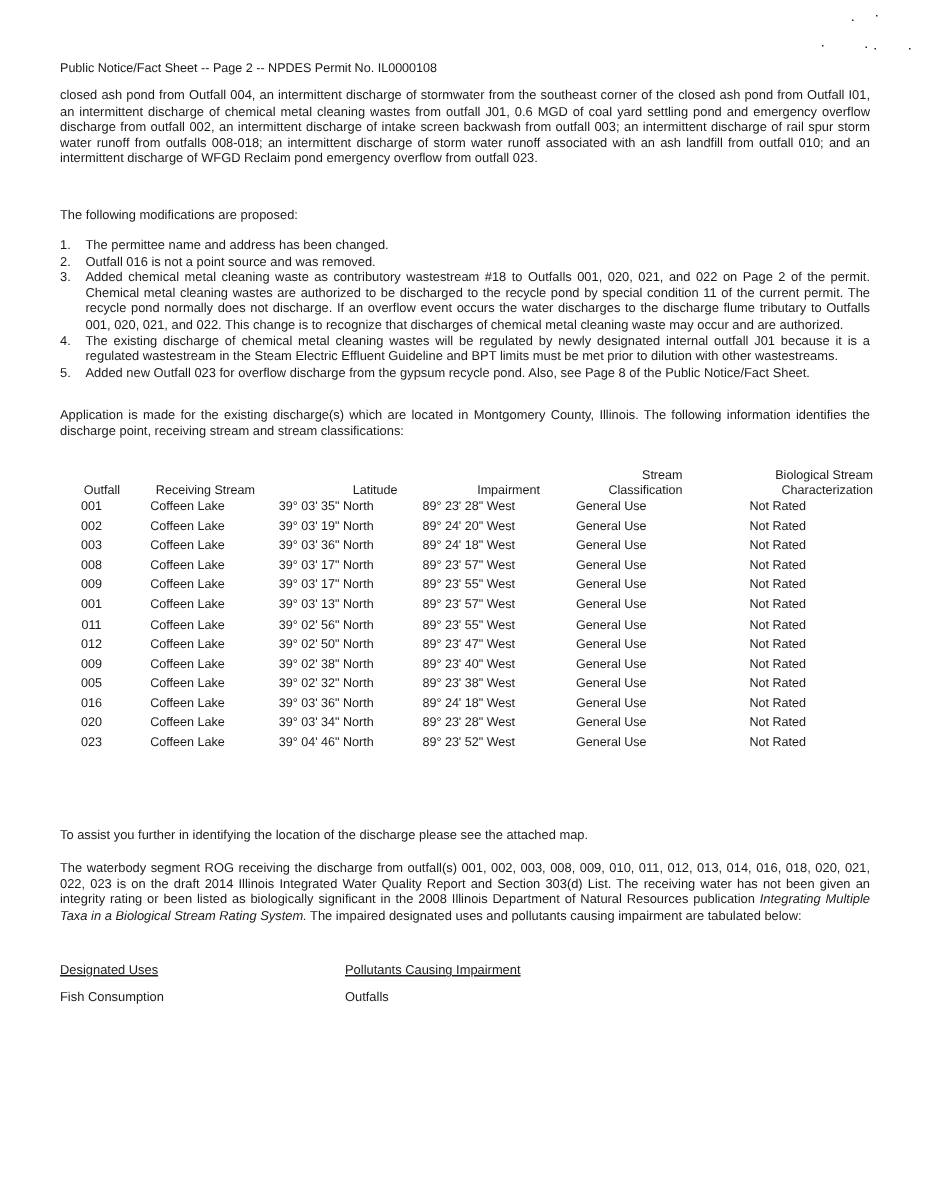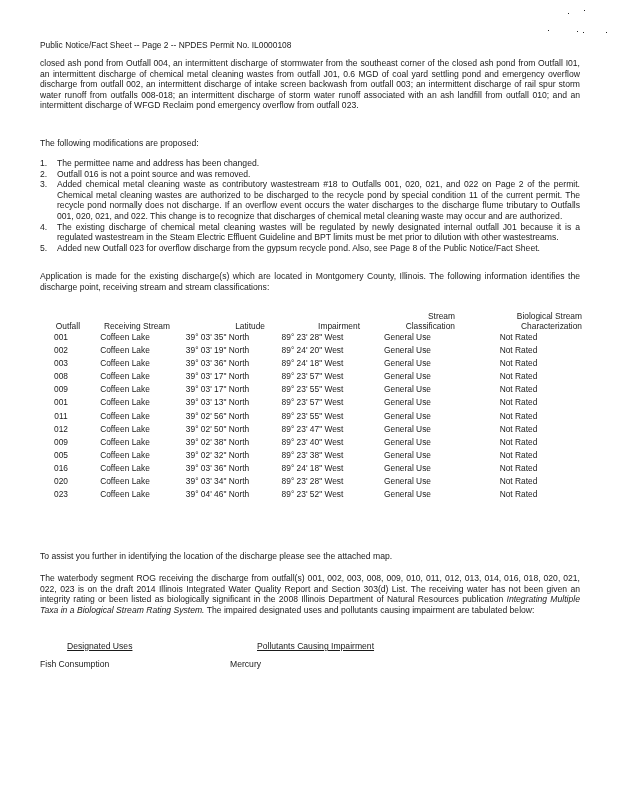--- a/index.html
+++ b/index.html
@@ -26,21 +26,21 @@
     .c0 { width: 38px; text-align: center; }
     .c1 { width: 90px; }
     .c2 { width: 95px; }
     .c3 { width: 95px; }
     .c4 { width: 95px; }
     .c5 { width: 127px; }
     .assist { top: 551px; }
     .wb { top: 573px; }
     .tab-l { left: 40px; }
     .tab-r { left: 230px; }
-    .u { text-decoration: underline; margin-left: 27px; }
+    .u { text-decoration: underline; }
     .row1 { top: 641px; }
     .row2 { top: 659px; }
     .it { font-style: italic; }
     .speck { width: 1px; height: 1px; background: #222; }
   </style>
 </head>
 <body>
 
 <div class="abs speck" style="left:568px;top:13px;"></div>
 <div class="abs speck" style="left:584px;top:10px;"></div>
@@ -184,13 +184,13 @@
     </tbody>
 </table>
 
 <div class="abs para assist">To assist you further in identifying the location of the discharge please see the attached map.</div>
 
 <div class="abs para wb"><span>The waterbody segment ROG receiving the discharge from outfall(s) 001, 002, 003, 008, 009, 010, 011, 012, 013, 014, 016, 018, 020, 021, 022, 023 is on the draft 2014 Illinois Integrated Water Quality Report and Section 303(d) List.   The receiving water has not been given an integrity rating or been listed as biologically significant in the 2008 Illinois Department of Natural Resources publication </span><span class="it">Integrating Multiple Taxa in a Biological Stream Rating System.</span><span>   The impaired designated uses and pollutants causing impairment are tabulated below:</span></div>
 
 <div class="abs tab-l row1 u">Designated Uses</div>
 <div class="abs tab-r row1 u">Pollutants Causing Impairment</div>
 <div class="abs tab-l row2">Fish Consumption</div>
-<div class="abs tab-r row2">Mercury</div>
+<div class="abs tab-r row2">Outfalls</div>
 
 </body></html>

